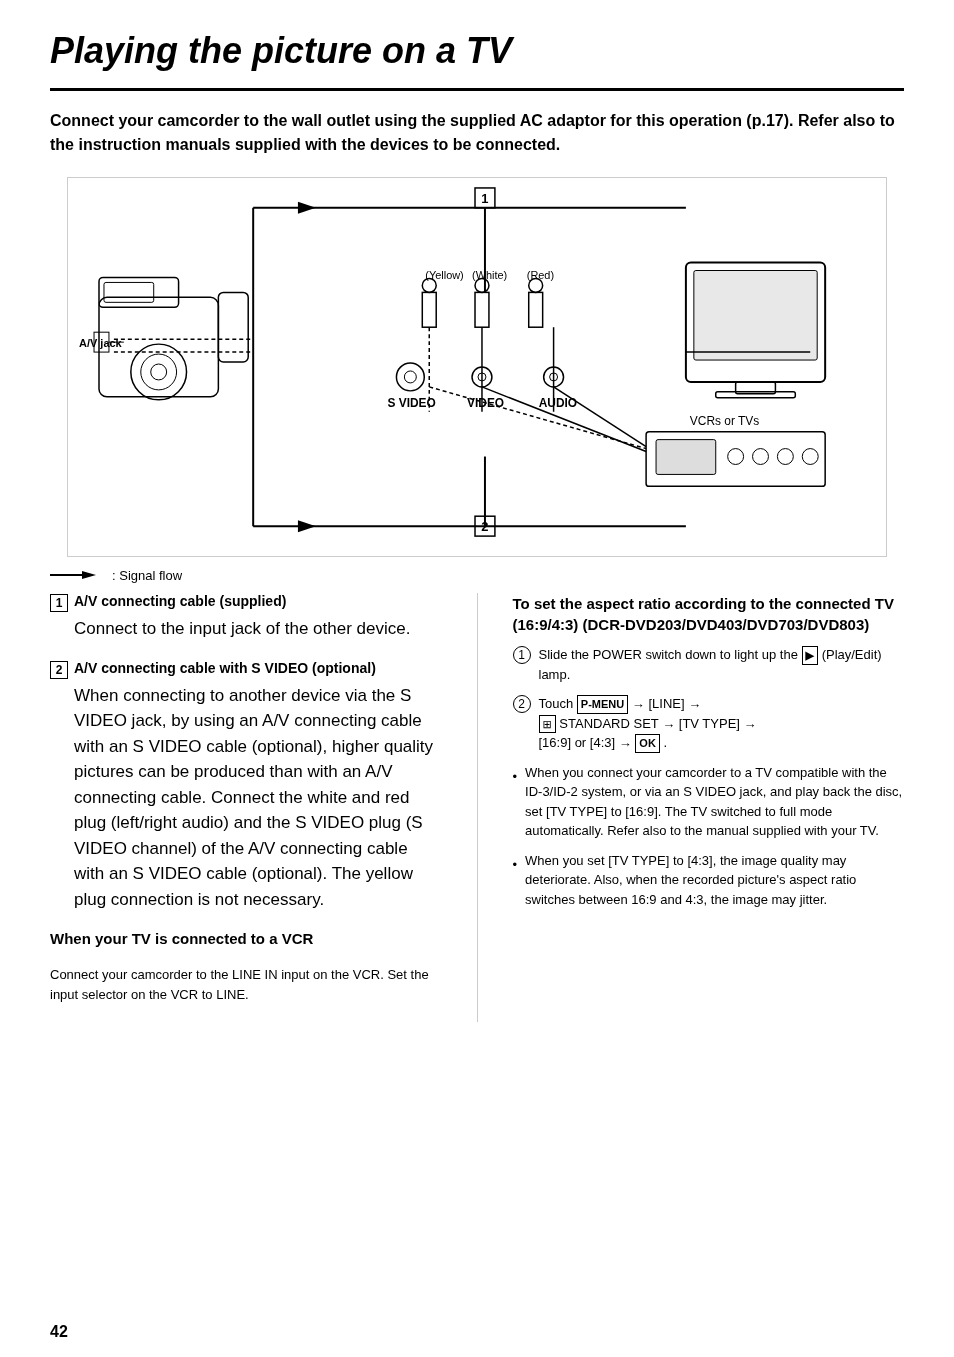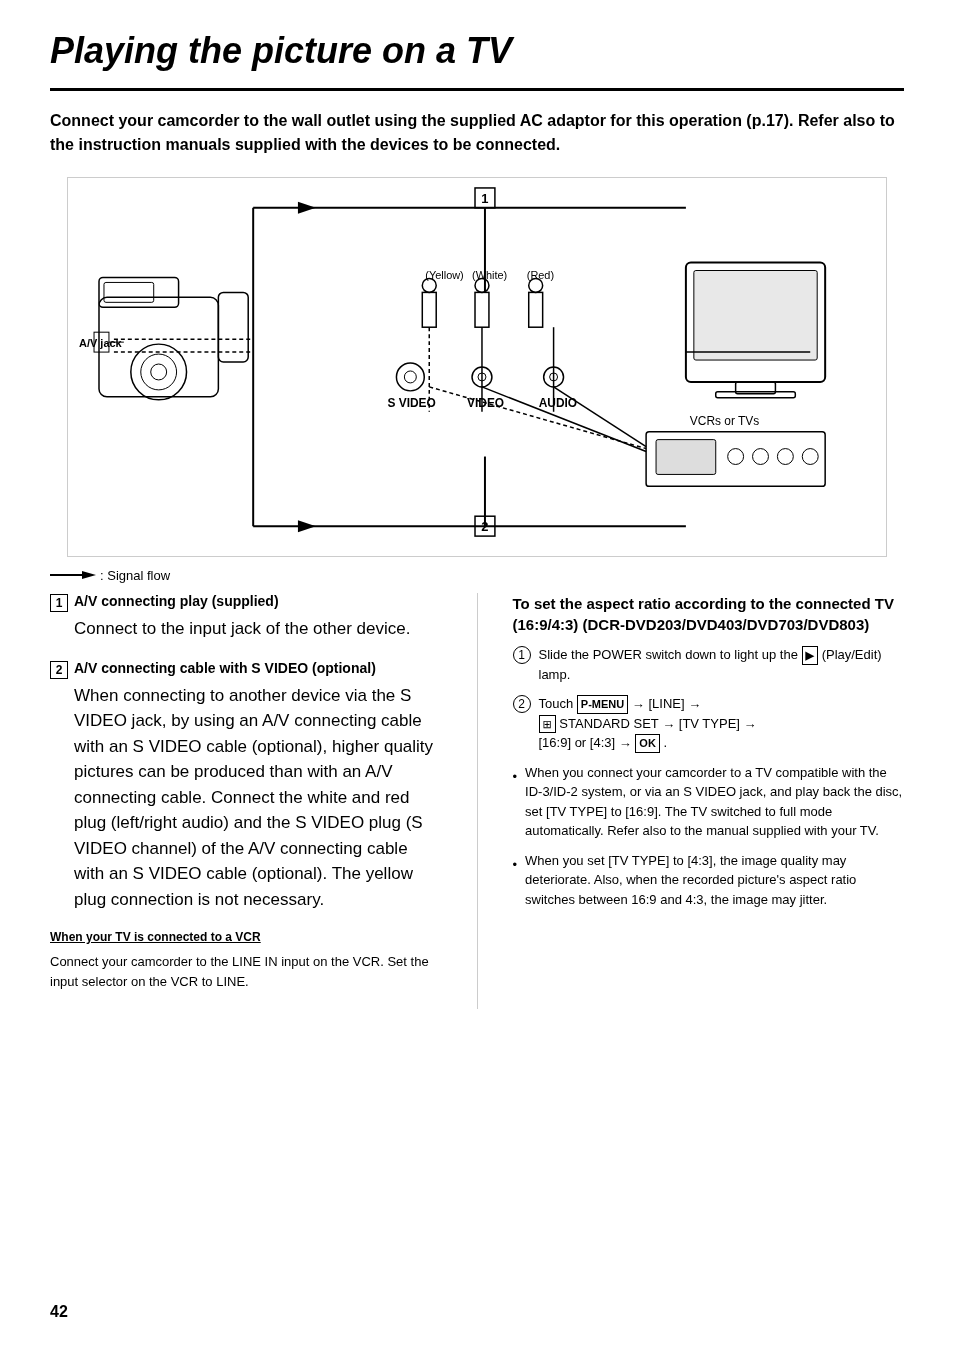--- a/index.html
+++ b/index.html
@@ -41,21 +41,21 @@
     }
 
     .diagram-svg {
       width: 100%;
       height: 100%;
     }
 
     .signal-flow-legend {
       display: flex;
       align-items: center;
-      gap: 0;
+      gap: 12px;
       margin-bottom: 8px;
       font-size: 13px;
     }
 
     
     .two-col {
       display: flex;
       gap: 30px;
       margin-top: 10px;
     }
@@ -97,25 +97,24 @@
       font-weight: bold;
     }
 
     .item-body {
       font-size: 17px;
       line-height: 1.5;
       margin-left: 24px;
     }
 
     .section-heading {
-      font-size: 12px;
-      font-weight: bold;
-      margin-bottom: 8px;
+      font-size: 15px;
+      font-weight: bold;
+      margin-bottom: 18px;
       margin-top: 10px;
-      text-decoration: underline;
     }
 
     .section-body {
       font-size: 13px;
       line-height: 1.5;
     }
 
     .right-heading {
       font-size: 15px;
       font-weight: bold;
@@ -167,21 +166,21 @@
 
     .inline-img {
       display: inline-block;
       border: 1px solid #000;
       padding: 0 3px;
       font-size: 11px;
     }
 
     .page-number {
       position: fixed;
-      bottom: 36px;
+      bottom: 16px;
       left: 50px;
       font-size: 16px;
       font-weight: bold;
     }
 
     .divider-line {
       width: 1px;
       background: #ccc;
       margin: 0 5px;
     }
@@ -299,21 +298,21 @@
   <span>: Signal flow</span>
 </div>
 
 <div class="two-col">
 
   <div class="left-col">
 
     <div class="section-item">
       <div class="item-header">
         <span class="item-number">1</span>
-        <span class="item-title">A/V connecting play (supplied)</span>
+        <span class="item-title">A/V connecting cable (supplied)</span>
       </div>
       <div class="item-body">Connect to the input jack of the other device.</div>
     </div>
 
     <div class="section-item">
       <div class="item-header">
         <span class="item-number">2</span>
         <span class="item-title">A/V connecting cable with S VIDEO (optional)</span>
       </div>
       <div class="item-body">When connecting to another device via the S VIDEO jack, by using an A/V connecting cable with an S VIDEO cable (optional), higher quality pictures can be produced than with an A/V connecting cable. Connect the white and red plug (left/right audio) and the S VIDEO plug (S VIDEO channel) of the A/V connecting cable with an S VIDEO cable (optional). The yellow plug connection is not necessary.</div>

